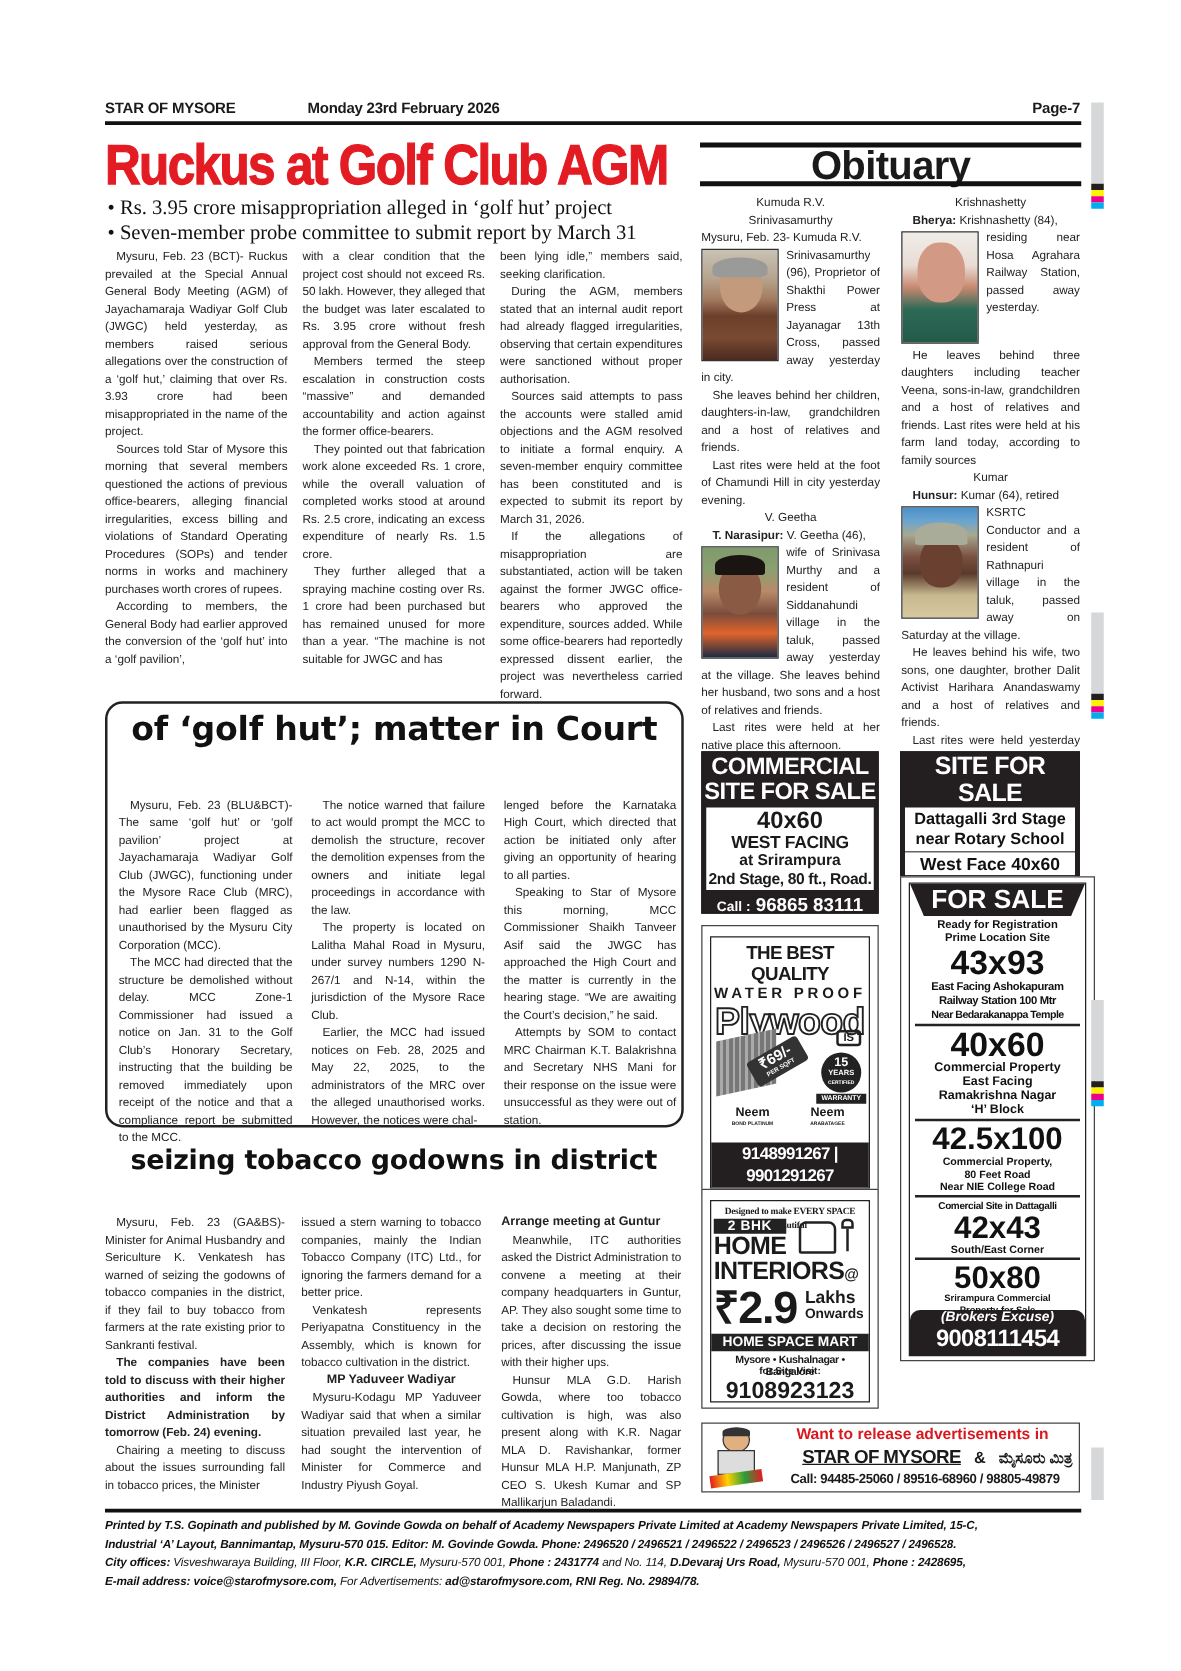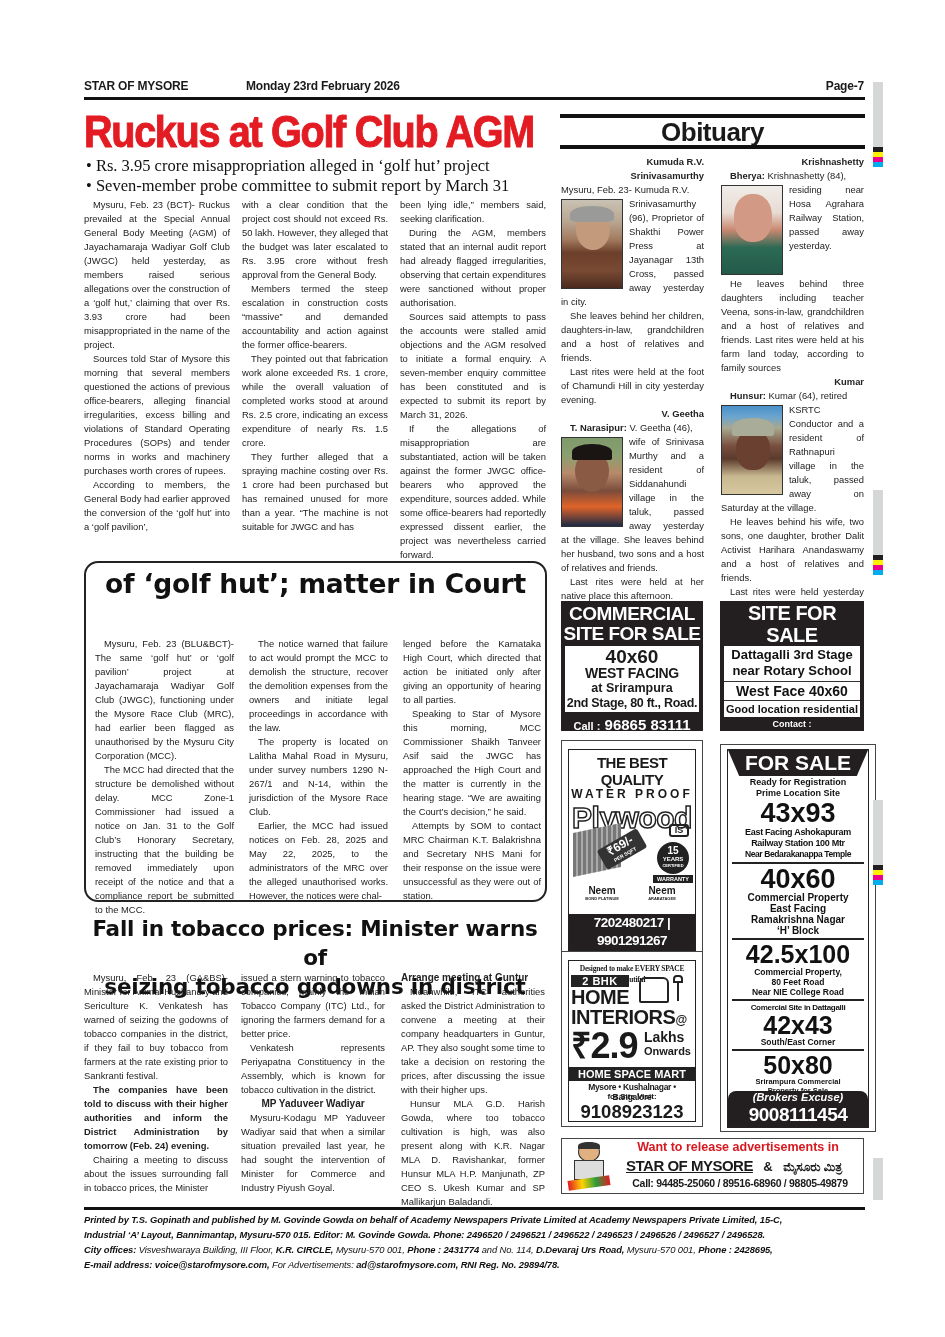--- a/index.html
+++ b/index.html
@@ -13,22 +13,22 @@
 .rule-top{left:84px;top:97px;width:781px;height:3px;background:#111}
 .headline{left:84px;top:104px;width:462px;height:56px;color:#e31b23;font-family:"Liberation Sans",sans-serif;font-weight:bold;font-size:45px;line-height:56px;letter-spacing:-1.5px;transform:scaleX(0.88);transform-origin:left top;white-space:nowrap;-webkit-text-stroke:1px #e31b23}
 .bullets{left:86px;top:156px;width:460px;font-family:"Liberation Serif",serif;font-size:16.5px;line-height:20px;color:#111}
 .bullets div{white-space:nowrap}
 .col{font-family:"Liberation Sans",sans-serif;font-size:9.4px;line-height:14px;text-align:justify;color:#222}
 .col p{text-indent:9px}
 .col p.ni{text-indent:0}
 .obit-head-wrap{left:560px;top:114px;width:305px;height:36px}
 .obit-bar1{position:absolute;left:0;top:0;width:100%;height:4px;background:#111}
 .obit-bar2{position:absolute;left:0;top:31px;width:100%;height:4px;background:#111}
-.obit-title{position:absolute;left:0;top:2px;width:100%;text-align:center;font-size:26px;font-weight:bold;line-height:32px;letter-spacing:-0.5px}
-.ob-name{text-align:right;font-weight:bold;font-size:9.4px;line-height:14px}
+.obit-title{position:absolute;left:0;top:2px;width:100%;text-align:center;font-size:32px;font-weight:bold;line-height:32px;letter-spacing:-0.5px}
+.ob-name{text-align:center;font-weight:normal;font-size:9.4px;line-height:14px}
 .photo{float:left;margin:2px 6px 2px 0;border:1px solid #333;overflow:hidden;position:relative}
 .ob-col{position:absolute;font-size:9.4px;line-height:14px;text-align:justify;color:#222;font-family:"Liberation Sans",sans-serif}
 .ob-col p{text-indent:9px}
 .mcc-box{left:84px;top:561px;width:463px;height:341px;border:2px solid #222;border-radius:14px}
 .mcc-title{position:absolute;left:0;top:4px;width:100%;text-align:center;font-family:"DejaVu Sans",sans-serif;font-weight:bold;font-size:26.5px;line-height:34px;letter-spacing:-0.2px;color:#111}
 .tob-title{left:84px;top:914px;width:462px;text-align:center;font-family:"DejaVu Sans",sans-serif;font-weight:bold;font-size:21.5px;line-height:29px;color:#111;letter-spacing:-0.2px}
 .ad{position:absolute;overflow:hidden;font-family:"Liberation Sans",sans-serif;text-align:center}
 .ad1{left:561px;top:601px;width:142px;height:130px;background:#231f20;border:1px solid #231f20}
 .ad1 .hd{color:#fff;font-weight:bold;font-size:19px;line-height:20px;letter-spacing:-0.5px;padding-top:2px}
 .ad1 .body{background:#fff;margin:2px 3px 0 3px;height:66px;padding-top:1px}
@@ -47,21 +47,21 @@
 .ad2 .ct{color:#fff;font-weight:bold;font-size:9px;line-height:11px;margin-top:2px}
 .ad2 .ph{color:#fff;font-weight:bold;font-size:12.5px;line-height:15px;letter-spacing:-0.4px}
 .ad3{left:561px;top:740px;width:142px;height:216px;border:1px solid #444;background:#fff}
 .ad3 .in{position:absolute;left:6px;top:8px;right:6px;bottom:4px;border:1px solid #222}
 .ad3 .t1{font-weight:bold;font-size:15px;line-height:17px;letter-spacing:-0.5px;margin-top:4px}
 .ad3 .t2{font-weight:bold;font-size:12px;line-height:13px;letter-spacing:3px}
 .ad3 .t3{font-weight:bold;font-size:30px;line-height:34px;color:#fff;-webkit-text-stroke:1.5px #222;letter-spacing:-0.5px}
 .ad3 .phones{position:absolute;left:0;right:0;bottom:0;background:#231f20;color:#fff;font-weight:bold;font-size:13.5px;line-height:18px;letter-spacing:-0.5px}
 .ad4{left:561px;top:951px;width:142px;height:176px;border:1px solid #444;background:#fff}
 .ad4 .in{position:absolute;left:6px;top:8px;right:6px;bottom:4px;border:1px solid #222}
-.ad5{left:720px;top:744px;width:156px;height:388px;border:1px solid #444;background:#fff}
+.ad5{left:720px;top:701px;width:156px;height:388px;border:1px solid #444;background:#fff}
 .ad5 .in{position:absolute;left:6px;top:4px;right:6px;bottom:3px;border:1px solid #222}
 .ad5 .s{font-weight:bold;color:#111}
 .ad5 .div{height:2px;background:#222;margin:2px 4px}
 .ad6{left:561px;top:1138px;width:303px;height:56px;border:1px solid #444;background:#fff}
 .imprint{left:84px;top:1212px;width:782px;font-family:"Liberation Sans",sans-serif;font-size:9.4px;line-height:15px;font-style:italic;color:#111;letter-spacing:-0.1px}
 .imprint b{font-weight:bold}
 .rule-bot{left:84px;top:1207px;width:781px;height:3px;background:#111}
 .cmyk{position:absolute;left:873px;width:10px}
 .cmyk .g{background:#d5d7d8}
 .cmyk .k{background:#231f20;height:5px}
@@ -162,21 +162,20 @@
     <p>Earlier, the MCC had issued notices on Feb. 28, 2025 and May 22, 2025, to the administrators of the MRC over the alleged unauthorised works. However, the notices were chal-</p>
   </div>
   <div class="col" style="position:absolute;left:317px;top:74px;width:138px;">
     <p class="ni">lenged before the Karnataka High Court, which directed that action be initiated only after giving an opportunity of hearing to all parties.</p>
     <p>Speaking to Star of Mysore this morning, MCC Commissioner Shaikh Tanveer Asif said the JWGC has approached the High Court and the matter is currently in the hearing stage. “We are awaiting the Court’s decision,” he said.</p>
     <p>Attempts by SOM to contact MRC Chairman K.T. Balakrishna and Secretary NHS Mani for their response on the issue were unsuccessful as they were out of station.</p>
   </div>
 </div>
 
 <div class="abs tob-title">
-  <div>Fall in tobacco prices: Minister warns of</div>
   <div>seizing tobacco godowns in district</div>
 </div>
 <div class="abs col" style="left:84px;top:971px;width:144px;">
   <p>Mysuru, Feb. 23 (GA&amp;BS)- Minister for Animal Husbandry and Sericulture K. Venkatesh has warned of seizing the godowns of tobacco companies in the district, if they fail to buy tobacco from farmers at the rate existing prior to Sankranti festival.</p>
   <p style="font-weight:bold">The companies have been told to discuss with their higher authorities and inform the District Administration by tomorrow (Feb. 24) evening.</p>
   <p>Chairing a meeting to discuss about the issues surrounding fall in tobacco prices, the Minister</p>
 </div>
 <div class="abs col" style="left:241px;top:971px;width:144px;">
   <p class="ni">issued a stern warning to tobacco companies, mainly the Indian Tobacco Company (ITC) Ltd., for ignoring the farmers demand for a better price.</p>
   <p>Venkatesh represents Periyapatna Constituency in the Assembly, which is known for tobacco cultivation in the district.</p>
@@ -227,21 +226,21 @@
     </div>
     <div style="position:absolute;right:6px;top:74px;width:20px;height:13px;border:2px solid #222;border-radius:3px;font-weight:bold;font-size:9px;line-height:9px">IS</div>
     <div style="position:absolute;right:6px;top:92px;width:32px;height:32px;border-radius:50%;background:#222;color:#fff;font-weight:bold;font-size:10px;line-height:10px;padding-top:4px">
       <div>15</div>
       <div style="font-size:6px;line-height:7px">YEARS</div>
       <div style="font-size:4px;line-height:5px">CERTIFIED</div>
     </div>
     <div style="position:absolute;right:2px;top:125px;width:40px;height:8px;background:#222;color:#fff;font-weight:bold;font-size:5.5px;line-height:8px">WARRANTY</div>
     <div style="position:absolute;left:6px;top:136px;width:54px;font-weight:bold;font-size:10px;line-height:10px"><span>Neem</span><div style="font-size:4px;line-height:5px">BOND PLATINUM</div></div>
     <div style="position:absolute;right:6px;top:136px;width:54px;font-weight:bold;font-size:10px;line-height:10px"><span>Neem</span><div style="font-size:4px;line-height:5px">ARABATAGEE</div></div>
-    <div class="phones">7202480217 | 9901291267</div>
+    <div class="phones">9148991267 | 9901291267</div>
   </div>
 </div>
 
 <div class="ad ad4">
   <div class="in">
     <div style="font-family:'Liberation Serif',serif;font-weight:bold;font-size:7.5px;line-height:11px;margin-top:2px;letter-spacing:-0.2px">Designed to make EVERY SPACE beautiful</div>
     <div style="position:absolute;left:2px;top:14px;width:58px;height:12px;background:#222;color:#fff;font-weight:bold;font-size:11px;line-height:12px;letter-spacing:0.5px">2 BHK</div>
     <div style="position:absolute;left:2px;top:26px;font-weight:bold;font-size:20px;line-height:20px;letter-spacing:-0.5px">HOME</div>
     <div style="position:absolute;left:70px;top:16px;width:30px;height:26px;border:2px solid #222;border-radius:6px 6px 2px 2px"></div>
     <div style="position:absolute;left:104px;top:14px;width:10px;height:8px;border:2px solid #222;border-radius:4px 4px 0 0"></div>
@@ -301,21 +300,21 @@
 </div>
 
 <div class="ad ad6">
   <div style="position:absolute;left:4px;top:3px;width:46px;height:48px">
     <div style="position:absolute;left:12px;top:0;width:22px;height:20px;border-radius:50%;background:#e0b080;border:1px solid #333"></div>
     <div style="position:absolute;left:12px;top:0;width:22px;height:7px;border-radius:50% 50% 0 0;background:#333"></div>
     <div style="position:absolute;left:8px;top:18px;width:30px;height:20px;background:#ddd;border:1px solid #333"></div>
     <div style="position:absolute;left:2px;top:36px;width:42px;height:10px;background:linear-gradient(90deg,#e31b23,#ffd200,#2a9d3a,#e31b23);transform:rotate(-8deg)"></div>
   </div>
   <div style="position:absolute;left:56px;top:1px;width:240px;color:#d7191f;font-weight:bold;font-size:12.5px;line-height:15px">Want to release advertisements in</div>
-  <div style="position:absolute;left:64px;top:17px;width:232px;height:20px;text-align:left;white-space:nowrap">
+  <div style="position:absolute;left:64px;top:17px;width:232px;height:20px;text-align:right;white-space:nowrap">
     <span style="font-weight:bold;font-size:15px;line-height:20px;text-decoration:underline;letter-spacing:-0.5px">STAR OF MYSORE</span>
     <span style="font-weight:bold;font-size:13px;margin:0 6px">&amp;</span>
     <span style="font-weight:bold;font-size:12px">ಮೈಸೂರು ಮಿತ್ರ</span>
   </div>
   <div style="position:absolute;left:56px;top:37px;width:244px;font-weight:bold;font-size:10.5px;line-height:15px;letter-spacing:-0.3px">Call: 94485-25060 / 89516-68960 / 98805-49879</div>
 </div>
 
 <div class="abs rule-bot"></div>
 <div class="abs imprint">
   <div style="font-weight:bold">Printed by T.S. Gopinath and published by M. Govinde Gowda on behalf of Academy Newspapers Private Limited at Academy Newspapers Private Limited, 15-C,</div>

